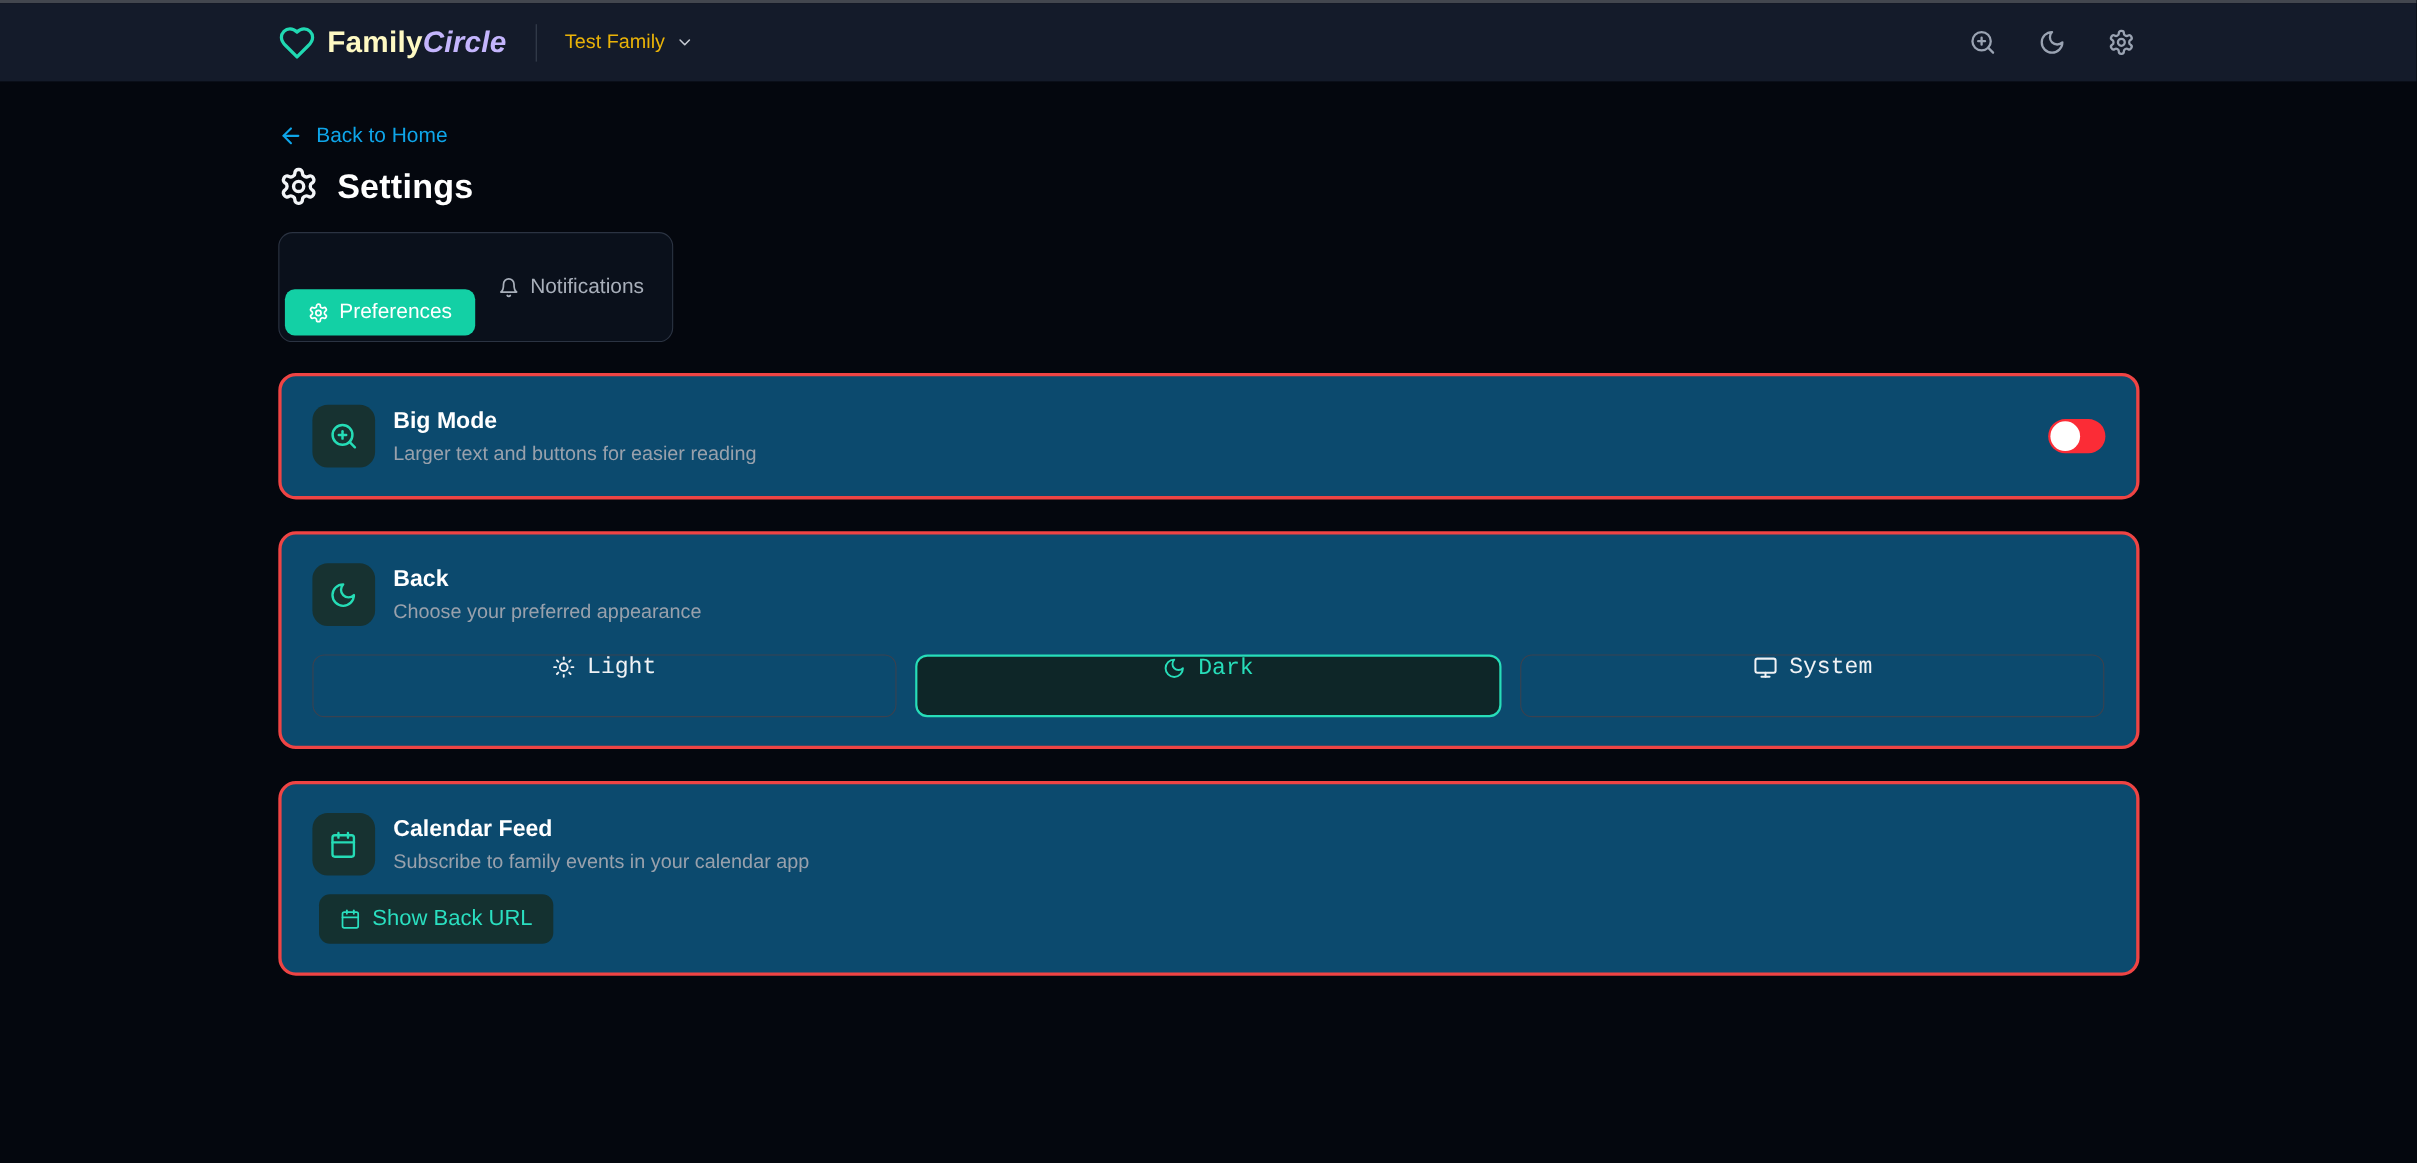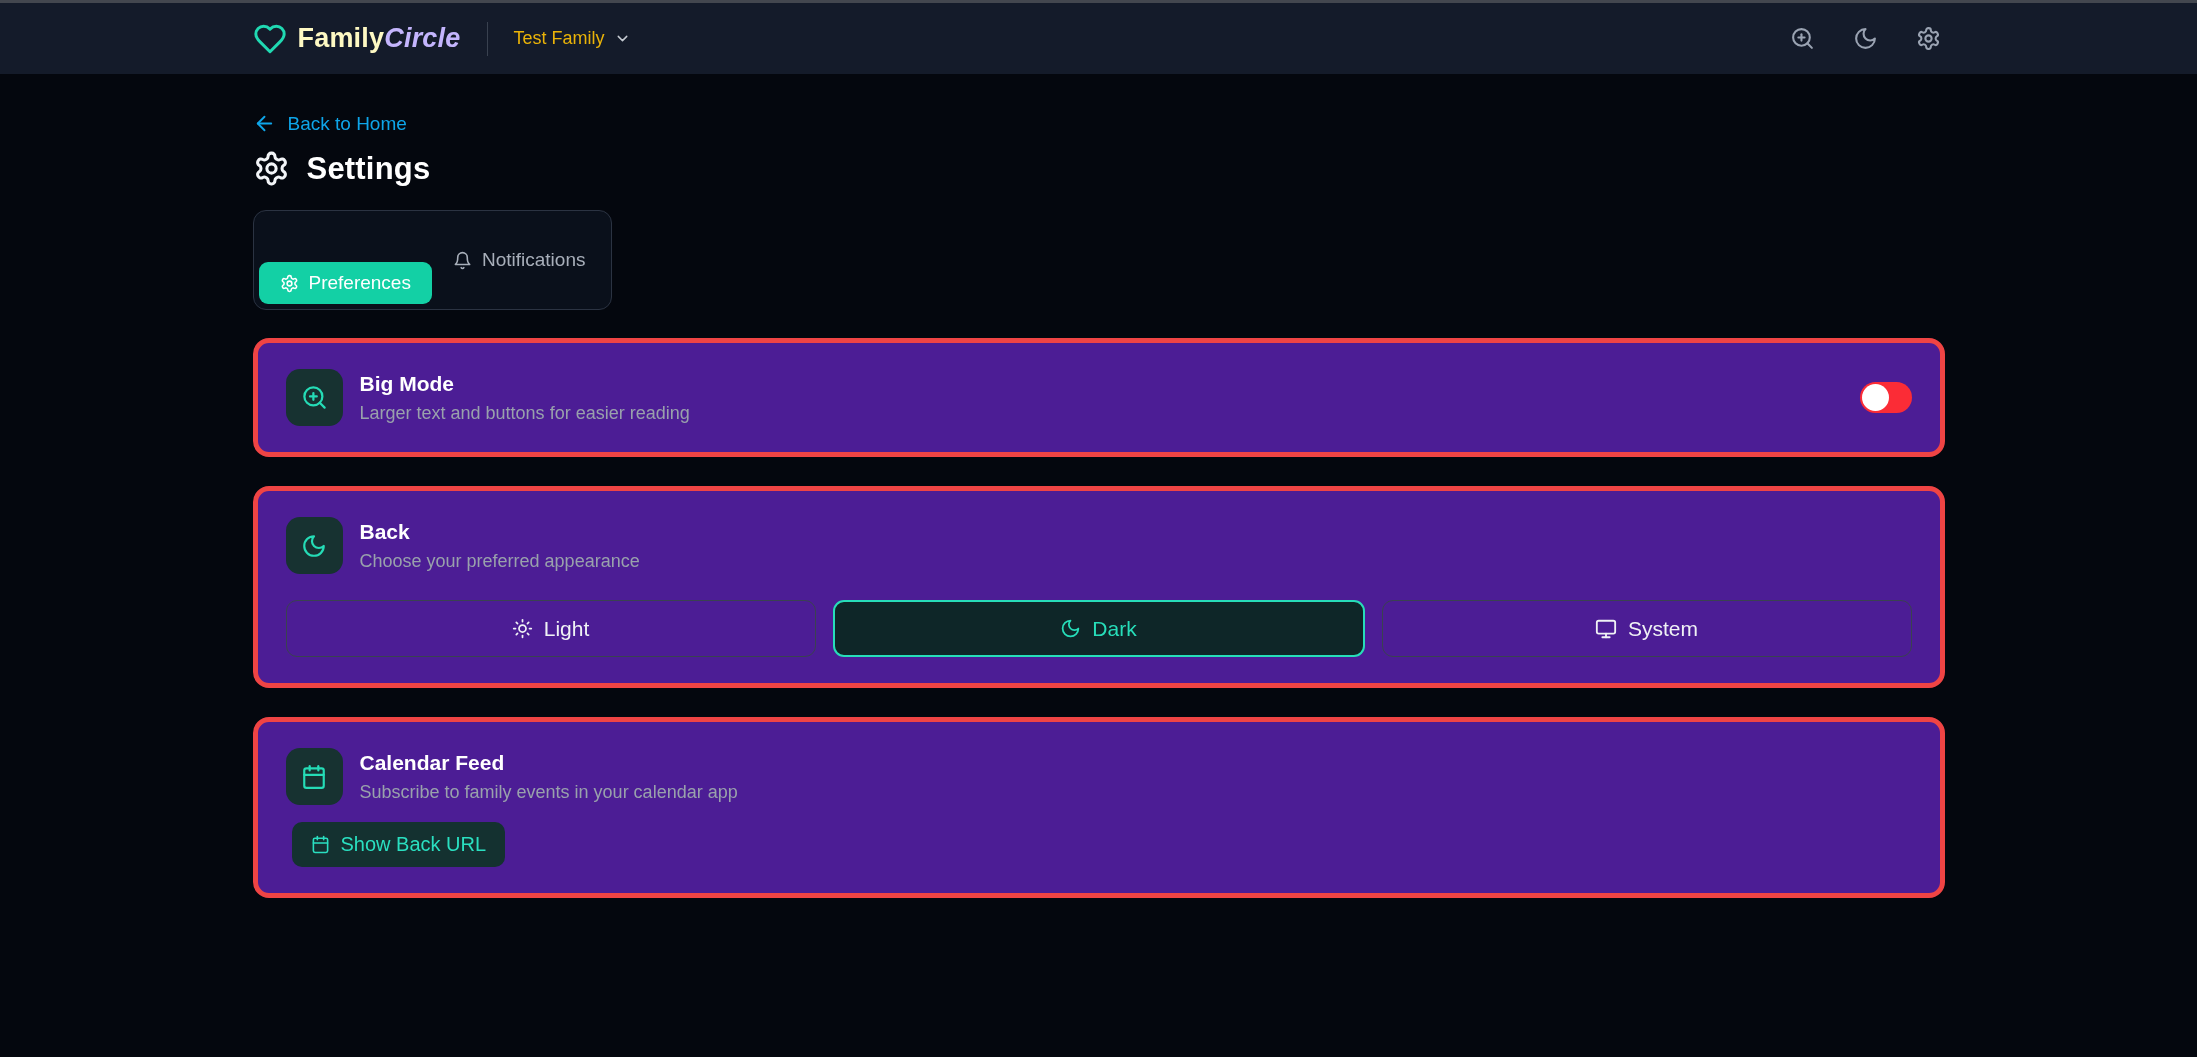--- a/index.html
+++ b/index.html
@@ -66,22 +66,22 @@
     font-size: 19px; border-radius: 9px;
     padding: 10px 21px;
     border: none; background: transparent; font-family: inherit;
     cursor: pointer;
   }
   .tab.active { background: #13d0a5; color: #ffffff; font-weight: 500; margin-top: 46px; }
   .tab.inactive { color: #a8afba; }
 
   .card {
     width: 1692px;
-    background: #4c1d95;
-    border: 5px solid #ef4444;
+    background: #0c4a6e;
+    border: 3px solid #ef4444;
     border-radius: 16px;
     padding: 26px 28px;
   }
   .card + .card { margin-top: 29px; }
   .card-first { margin-top: 28px; }
 
   .card-header { display: flex; align-items: center; }
   .icon-box {
     width: 57px; height: 57px; border-radius: 14px;
     background: #173231;
@@ -104,25 +104,25 @@
   .toggle .knob {
     position: absolute; left: 2px; top: 2px;
     width: 27px; height: 27px; border-radius: 50%;
     background: #ffffff;
   }
 
   
   .theme-options { margin-top: 26px; display: flex; gap: 17px; }
   .theme-btn {
     flex: 1; height: 57px;
-    display: flex; align-items: center; justify-content: center; gap: 11px;
+    display: flex; align-items: flex-start; justify-content: center; gap: 11px;
     border-radius: 11px;
     border: 1px solid #3a4250;
     background: transparent;
-    color: #f0f2f5; font-size: 21px; font-family: Liberation Sans, sans-serif;
+    color: #f0f2f5; font-size: 21px; font-family: Liberation Mono, monospace;
     cursor: pointer;
   }
   .theme-btn.selected {
     border: 2px solid #27ddb9;
     background: #0e2628;
     color: #27ddb9;
   }
 
   
   .feed-btn {

